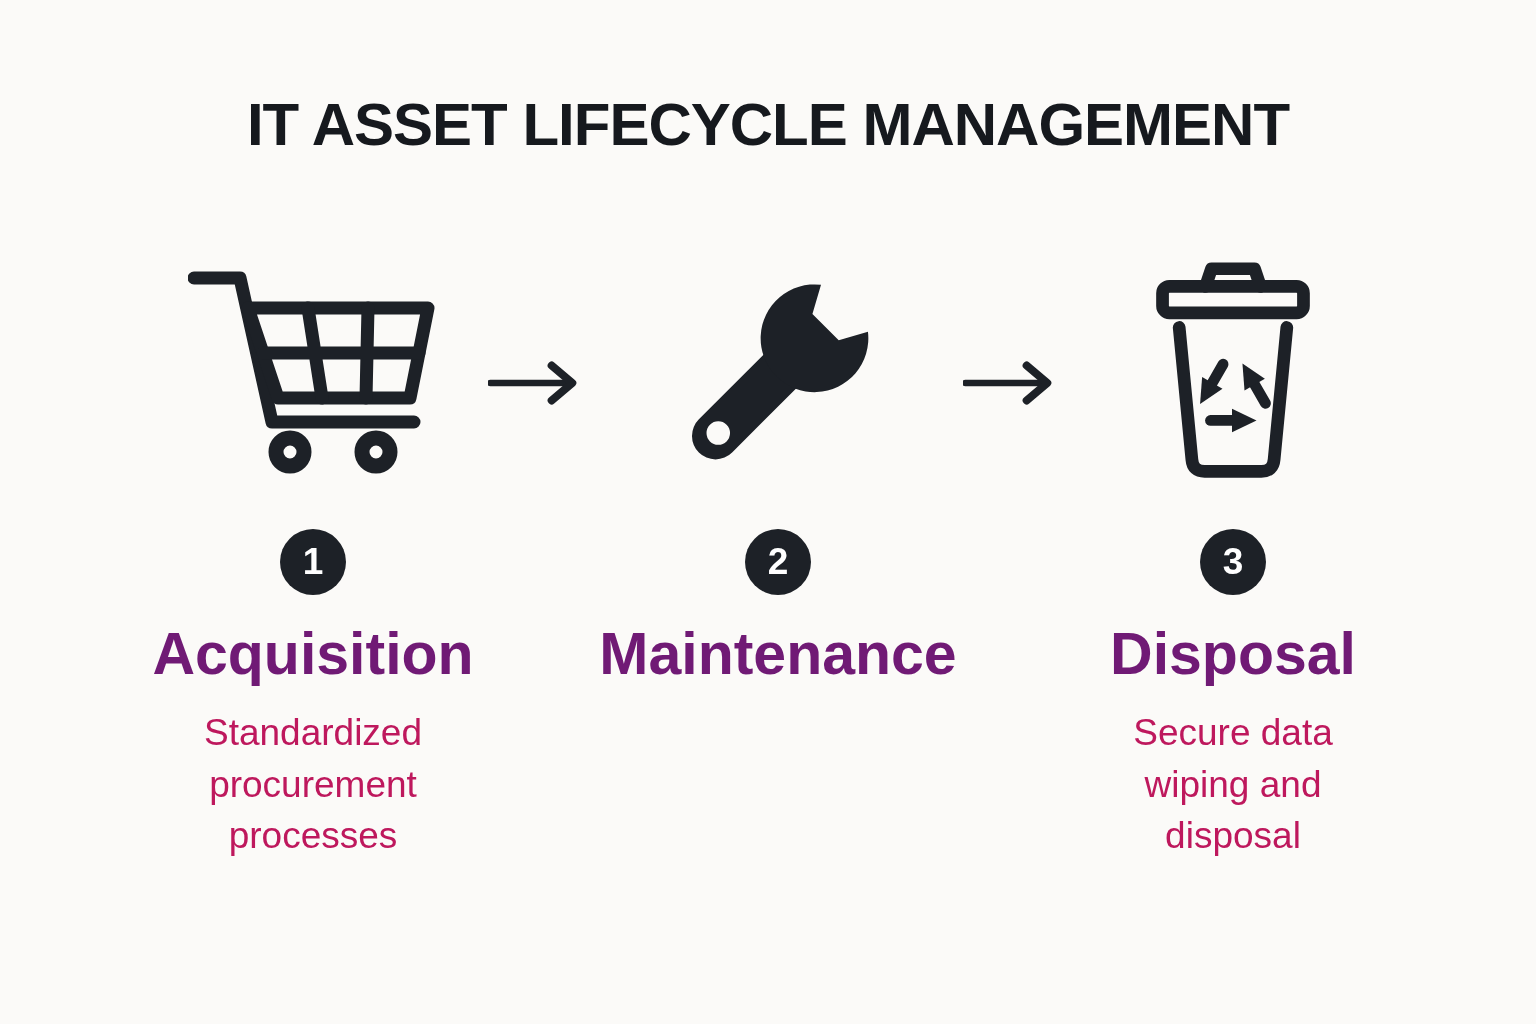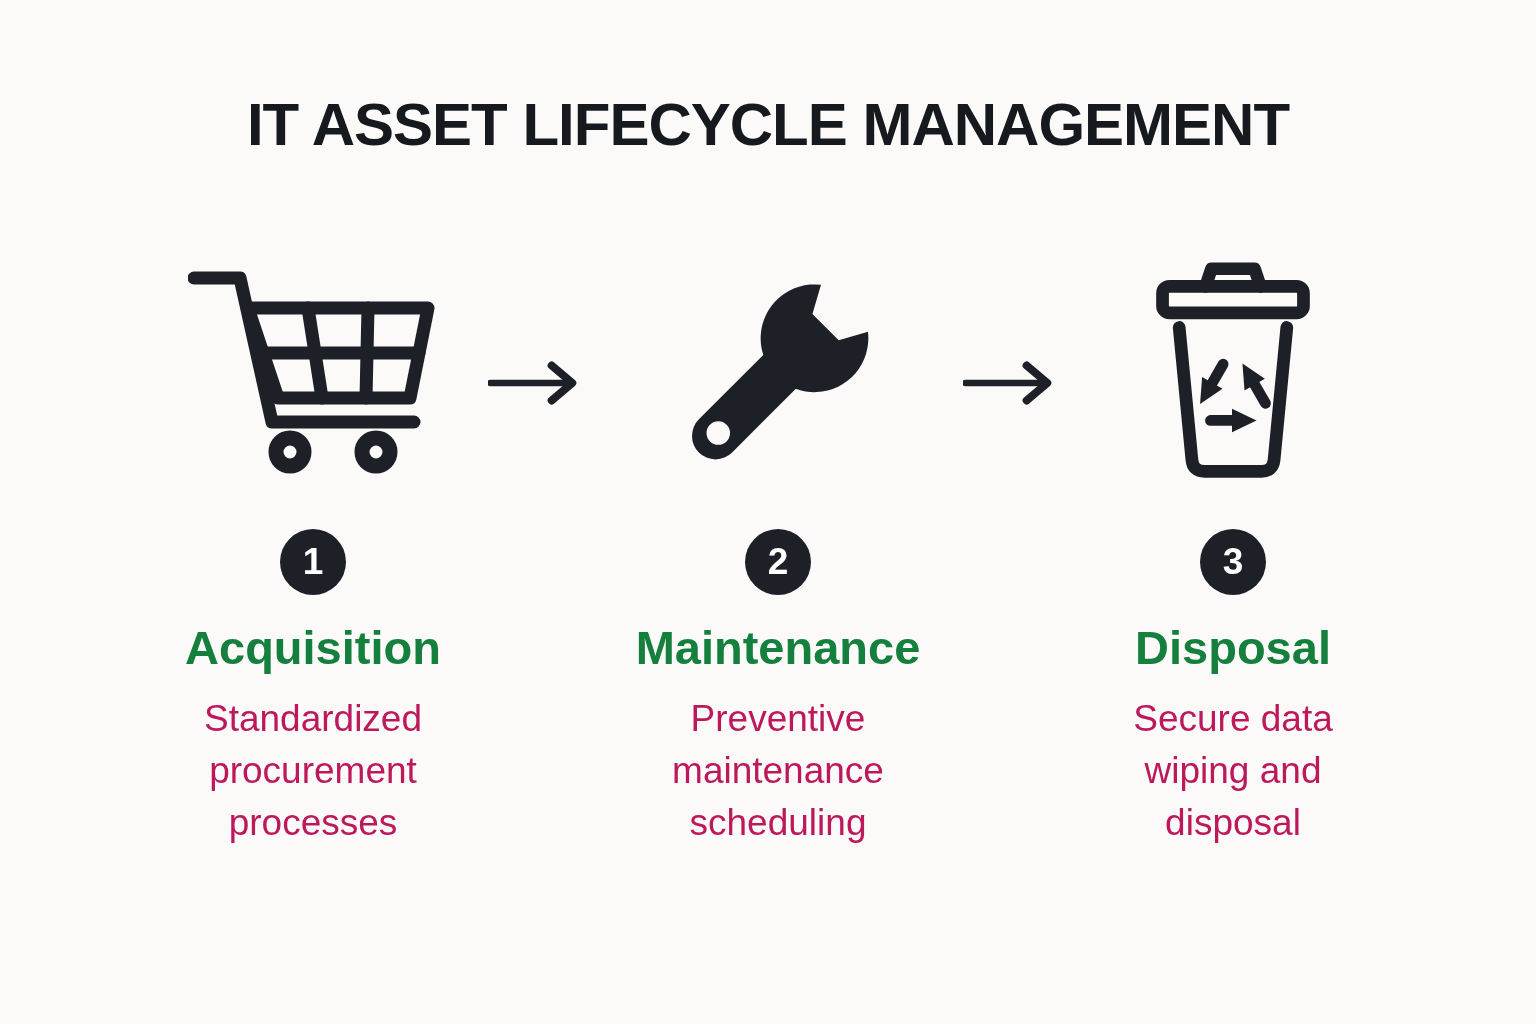--- a/index.html
+++ b/index.html
@@ -56,24 +56,24 @@
     background: #1d2127;
     color: #ffffff;
     display: flex;
     align-items: center;
     justify-content: center;
     font-size: 37px;
     font-weight: 700;
   }
   .step-title {
     margin-top: 26px;
-    font-size: 47px;
+    font-size: 59px;
     line-height: 1.15;
     font-weight: 700;
-    color: #15803d;
+    color: #701a75;
   }
   .step-desc {
     margin-top: 18px;
     font-size: 37px;
     line-height: 1.4;
     color: #be185d;
     text-align: center;
     white-space: pre-line;
   }
   svg { display: block; }
@@ -124,23 +124,20 @@
             <rect x="4" y="97" width="160" height="48" rx="24" fill="#1d2127"></rect>
             <path d="M213.3 88.1 A55 55 0 1 0 213.3 155.9 L186 141 L186 103 Z" fill="#1d2127"></path>
             <circle cx="32" cy="121" r="12" fill="#fbfaf8"></circle>
           </g>
         </svg>
       </div>
       <div class="badge">
         <span>2</span>
       </div>
       <div class="step-title">Maintenance</div>
-      <div class="step-desc">Preventive
-maintenance
-scheduling</div>
     </div>
 
     <div class="arrow-box">
       <svg width="132" height="58" viewBox="0 0 132 58">
         <g fill="none" stroke="#1d2127" stroke-linecap="round" stroke-linejoin="round">
           <path d="M3 29 H102" stroke-width="8"></path>
           <path d="M80 7 L106 29 L80 51" stroke-width="10"></path>
         </g>
       </svg>
     </div>

